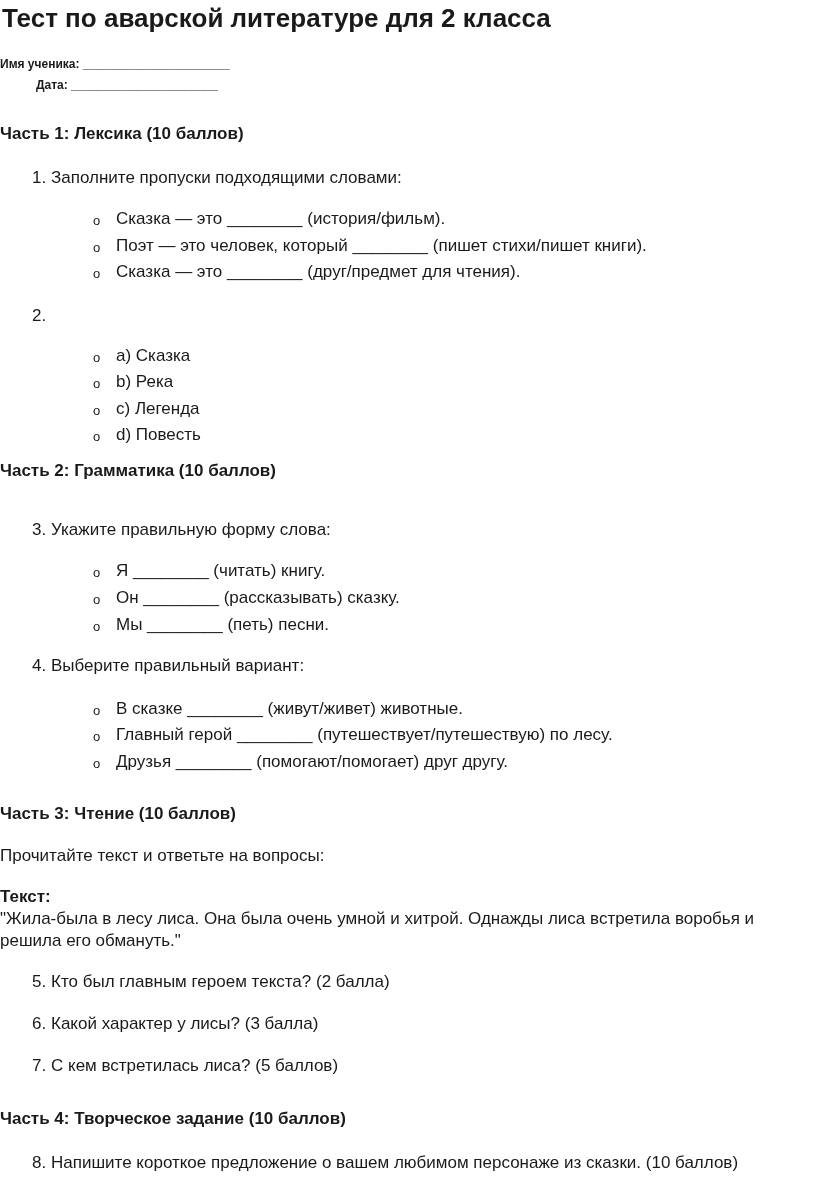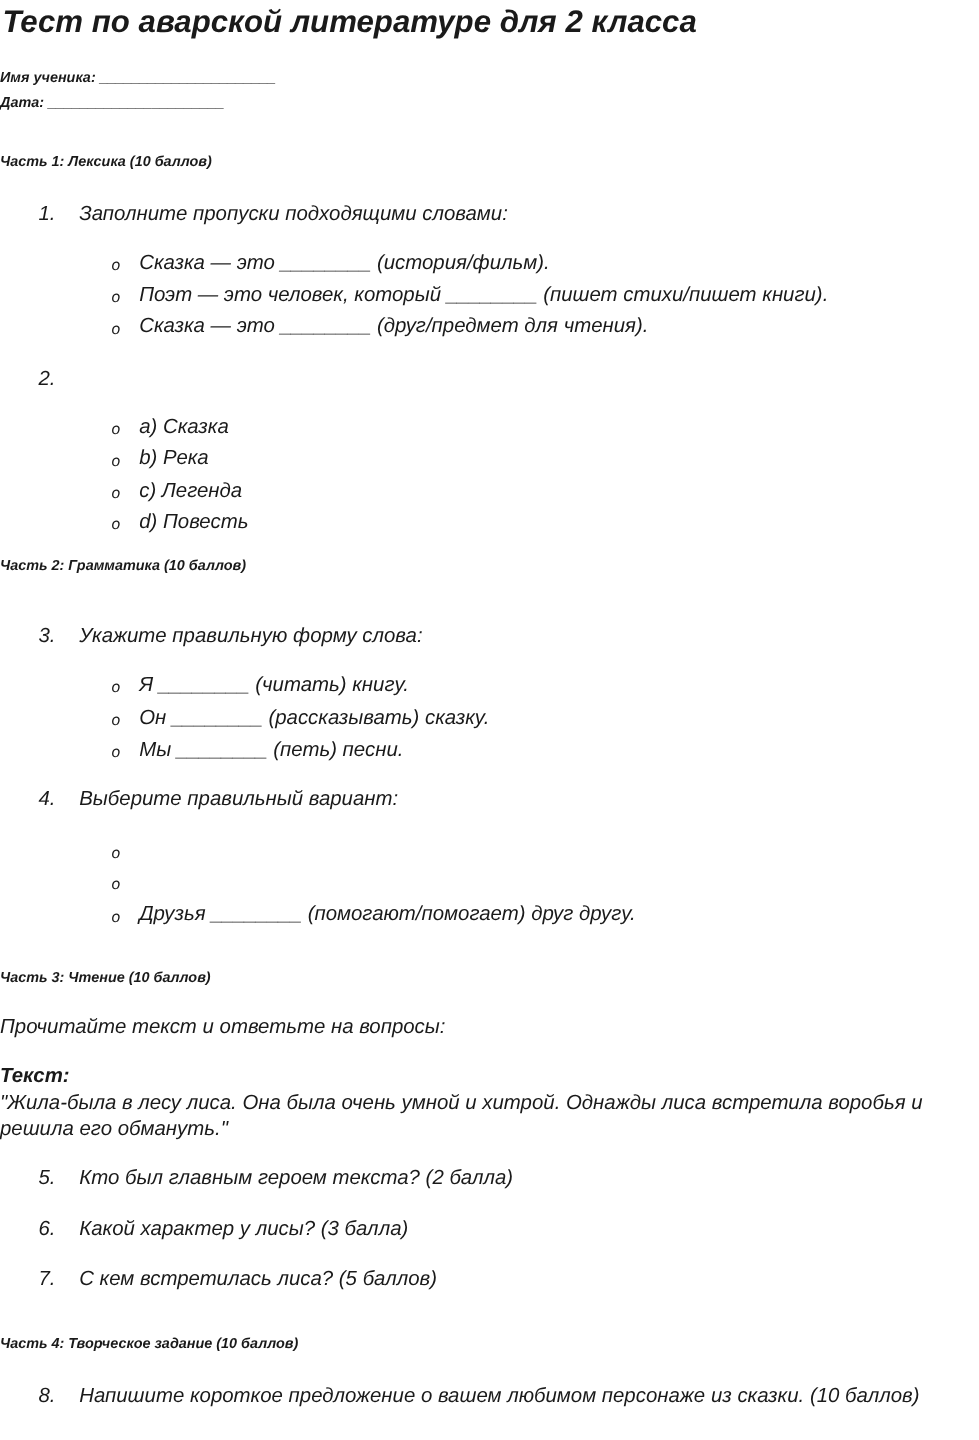--- a/index.html
+++ b/index.html
@@ -1,39 +1,39 @@
 <!DOCTYPE html>
 <html><head>
 <meta charset="utf-8">
 <style>
   html, body { margin: 0; padding: 0; background: #ffffff; }
   body {
     width: 816px; height: 1200px; overflow: hidden; position: relative;
     font-family: "Liberation Sans", sans-serif; color: #1a1a1a;
   }
-  .abs { position: absolute; white-space: nowrap; font-style: italic; }
+  .abs { position: absolute; white-space: nowrap; }
   .title { left: 2px; top: 2px; font-size: 26px; font-weight: bold; line-height: 32px; }
   .meta { left: 0; font-size: 12px; font-weight: bold; line-height: 20px; }
-  .section { left: 0; font-size: 12px; font-weight: bold; line-height: 22px; }
+  .section { left: 0; font-size: 17px; font-weight: bold; line-height: 22px; }
   .q { font-size: 17px; line-height: 22px; }
   .q .num { position: absolute; left: 32px; }
-  .q .txt { position: absolute; left: 66px; }
+  .q .txt { position: absolute; left: 51px; }
   .b { font-size: 17px; line-height: 22px; }
   .b .bullet { position: absolute; left: 93px; font-size: 13px; top: 2px; }
   .b .txt { position: absolute; left: 116px; }
   .para { left: 0; font-size: 17px; line-height: 22px; }
   .para-wrap { left: 0; width: 816px; font-size: 17px; line-height: 22px; white-space: normal; }
 </style>
 </head>
 <body>
 
 <h1 class="abs title" style="margin:0;">Тест по аварской литературе для 2 класса</h1>
 
 <div class="abs meta" style="top:54px;">Имя ученика: ______________________</div>
-<div class="abs meta" style="top:75px;">Дата: ______________________</div>
+<div class="abs meta" style="top:75px;padding-left:36px;">Дата: ______________________</div>
 
 <div class="abs section" style="top:123px;">Часть 1: Лексика (10 баллов)</div>
 
 <div class="abs q" style="top:167px;left:0;width:816px;height:22px;">
   <span class="num">1.</span>
   <span class="txt">Заполните пропуски подходящими словами:</span>
 </div>
 <div class="abs b" style="top:208px;left:0;width:816px;height:22px;">
   <span class="bullet">o</span>
   <span class="txt">Сказка — это ________ (история/фильм).</span>
@@ -85,23 +85,25 @@
   <span class="bullet">o</span>
   <span class="txt">Мы ________ (петь) песни.</span>
 </div>
 
 <div class="abs q" style="top:655px;left:0;width:816px;height:22px;">
   <span class="num">4.</span>
   <span class="txt">Выберите правильный вариант:</span>
 </div>
 <div class="abs b" style="top:698px;left:0;width:816px;height:22px;">
   <span class="bullet">o</span>
+  <span class="txt">В сказке ________ (живут/живет) животные.</span>
 </div>
 <div class="abs b" style="top:724px;left:0;width:816px;height:22px;">
   <span class="bullet">o</span>
+  <span class="txt">Главный герой ________ (путешествует/путешествую) по лесу.</span>
 </div>
 <div class="abs b" style="top:751px;left:0;width:816px;height:22px;">
   <span class="bullet">o</span>
   <span class="txt">Друзья ________ (помогают/помогает) друг другу.</span>
 </div>
 
 <div class="abs section" style="top:803px;">Часть 3: Чтение (10 баллов)</div>
 <div class="abs para" style="top:845px;">Прочитайте текст и ответьте на вопросы:</div>
 <div class="abs para" style="top:886px;font-weight:bold;">Текст:</div>
 <div class="abs para-wrap" style="top:908px;">"Жила-была в лесу лиса. Она была очень умной и хитрой. Однажды лиса встретила воробья и решила его обмануть."</div>

